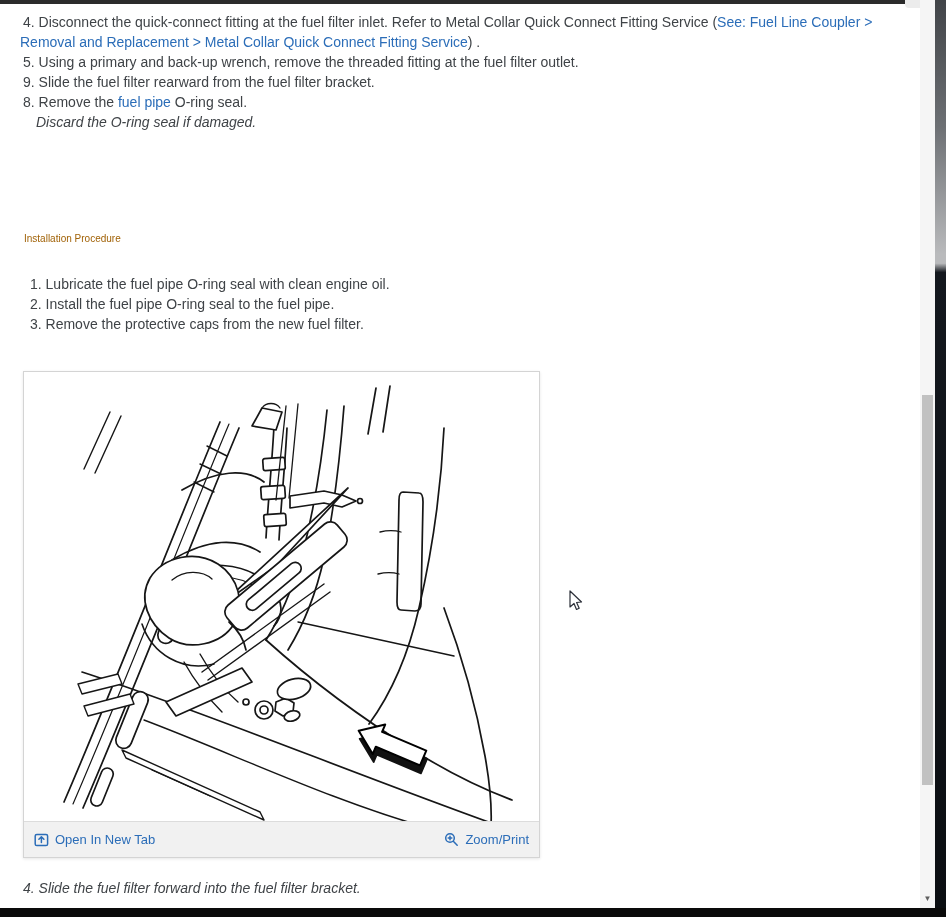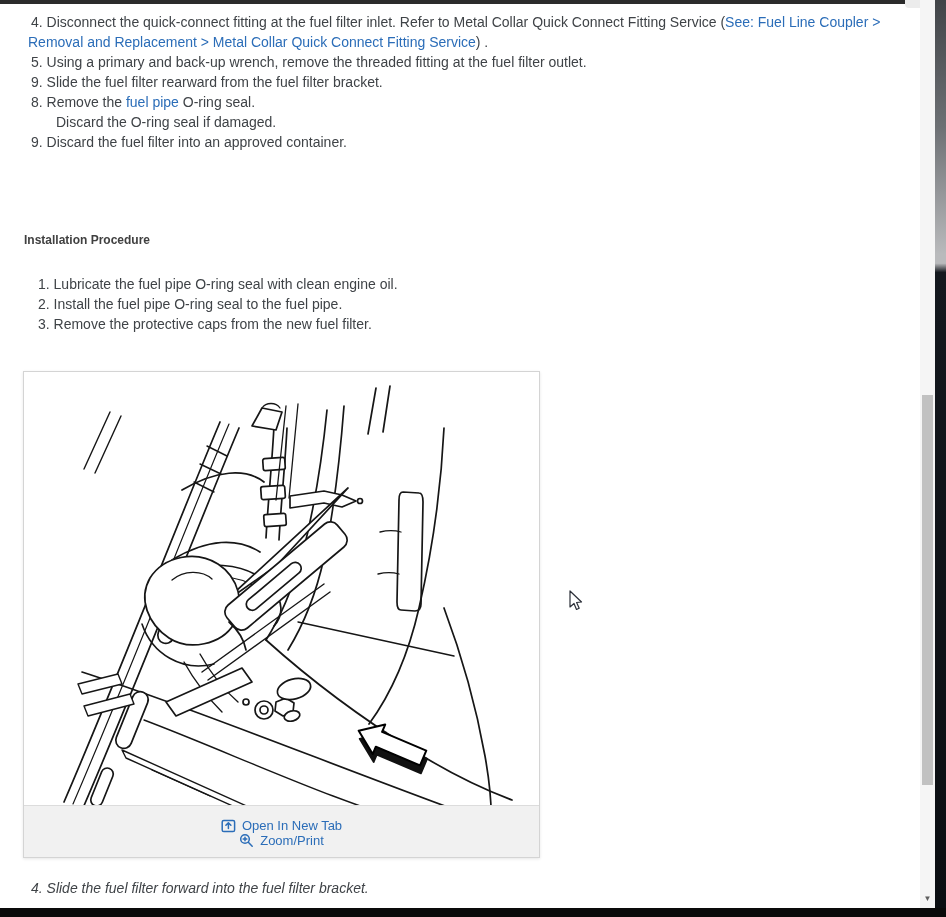--- a/index.html
+++ b/index.html
@@ -8,41 +8,41 @@
     background:#ffffff;
     font-family:"Liberation Sans", sans-serif;
     color:#3f4347;
   }
   
   .topbar{position:absolute;left:0;top:0;width:905px;height:4px;background:#2b2b2b;}
   .topbar-corner{position:absolute;left:905px;top:0;width:15px;height:8px;background:#ececec;border-radius:0 0 0 4px;}
 
   
   .doc{position:absolute;left:0;right:26px;font-size:14px;line-height:20px;}
-  .doc p{margin:0;padding-left:28px;text-indent:3px;}
-  .doc p.note{padding-left:56px;text-indent:0;}
+  .doc p{margin:0;padding-left:20px;text-indent:3px;}
+  .doc p.note{padding-left:36px;text-indent:0;font-style:italic;}
   a.link{color:#2b6db8;text-decoration:none;cursor:pointer;}
   .steps-removal{top:12px;}
-  .install-heading{position:absolute;left:24px;top:233px;font-size:12px;font-weight:bold;color:#404040;}
+  .install-heading{position:absolute;left:24px;top:233px;font-size:10px;font-weight:normal;color:#a16207;}
   .steps-install{top:274px;margin-left:7px;}
   .step-final{top:878px;font-style:italic;}
 
   
   .figure{
     position:absolute;left:23px;top:371px;width:515px;height:485px;
     border:1px solid #d4d4d4;background:#ffffff;
     box-shadow:0 1px 3px rgba(0,0,0,.10);
   }
   .figure-canvas{position:relative;width:515px;height:457px;overflow:hidden;}
   .figure-canvas svg{position:absolute;left:0;top:0;}
   .figure-footer{
-    position:absolute;left:0;bottom:0;width:495px;height:27px;padding:12px 10px;
+    position:absolute;left:0;bottom:0;width:495px;height:27px;padding:4px 10px;
     background:#f1f1f1;border-top:1px solid #dcdcdc;
     display:flex;align-items:center;justify-content:space-between;
-    font-size:13px;color:#2b6db8;flex-direction:column;
+    font-size:13px;color:#2b6db8;
   }
   .figure-footer .flink{display:flex;align-items:center;gap:6px;color:#2b6db8;cursor:pointer;}
   .figure-footer svg{display:block;}
 
   
   .scroll-track{position:absolute;left:920px;top:0;width:15px;height:908px;background:#f5f5f5;}
   .scroll-thumb{position:absolute;left:2px;top:395px;width:11px;height:390px;background:#c1c1c1;}
   .scroll-arrow{position:absolute;left:0;right:0;bottom:4px;text-align:center;font-size:8px;color:#5f5f5f;line-height:10px;}
 
   
@@ -63,21 +63,20 @@
 
 <div class="topbar"></div>
 <div class="topbar-corner"></div>
 
 <div class="doc steps-removal" style="position:absolute;">
   <p><span>4. Disconnect the quick-connect fitting at the fuel filter inlet. Refer to Metal Collar Quick Connect Fitting Service (</span><a class="link">See: Fuel Line Coupler &gt; Removal and Replacement &gt; Metal Collar Quick Connect Fitting Service</a><span>) .</span></p>
   <p>5. Using a primary and back-up wrench, remove the threaded fitting at the fuel filter outlet.</p>
   <p>9. Slide the fuel filter rearward from the fuel filter bracket.</p>
   <p><span>8. Remove the </span><a class="link">fuel pipe</a><span> O-ring seal.</span></p>
   <p class="note">Discard the O-ring seal if damaged.</p>
-  <p>9. Discard the fuel filter into an approved container.</p>
 </div>
 
 <div class="install-heading">Installation Procedure</div>
 
 <div class="doc steps-install" style="position:absolute;">
   <p>1. Lubricate the fuel pipe O-ring seal with clean engine oil.</p>
   <p>2. Install the fuel pipe O-ring seal to the fuel pipe.</p>
   <p>3. Remove the protective caps from the new fuel filter.</p>
 </div>
 

